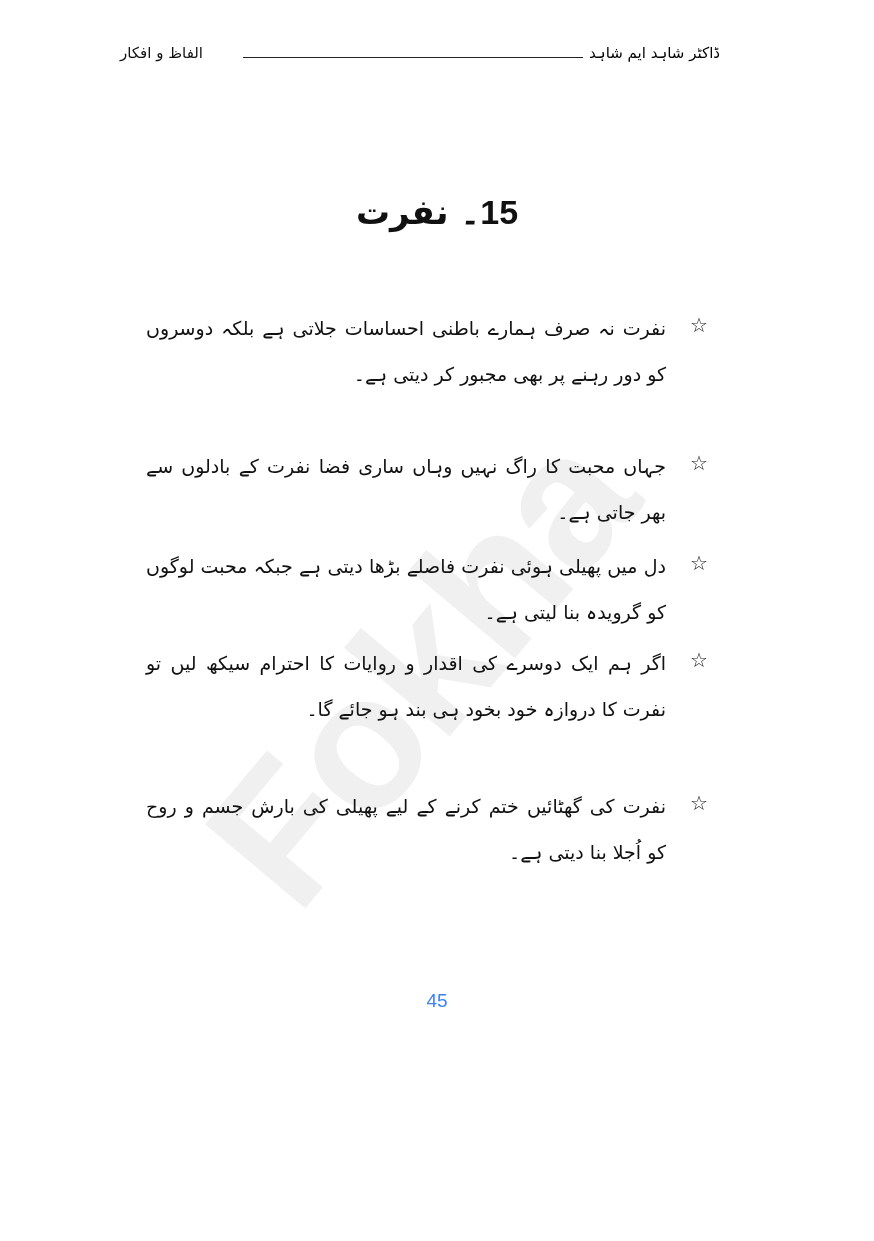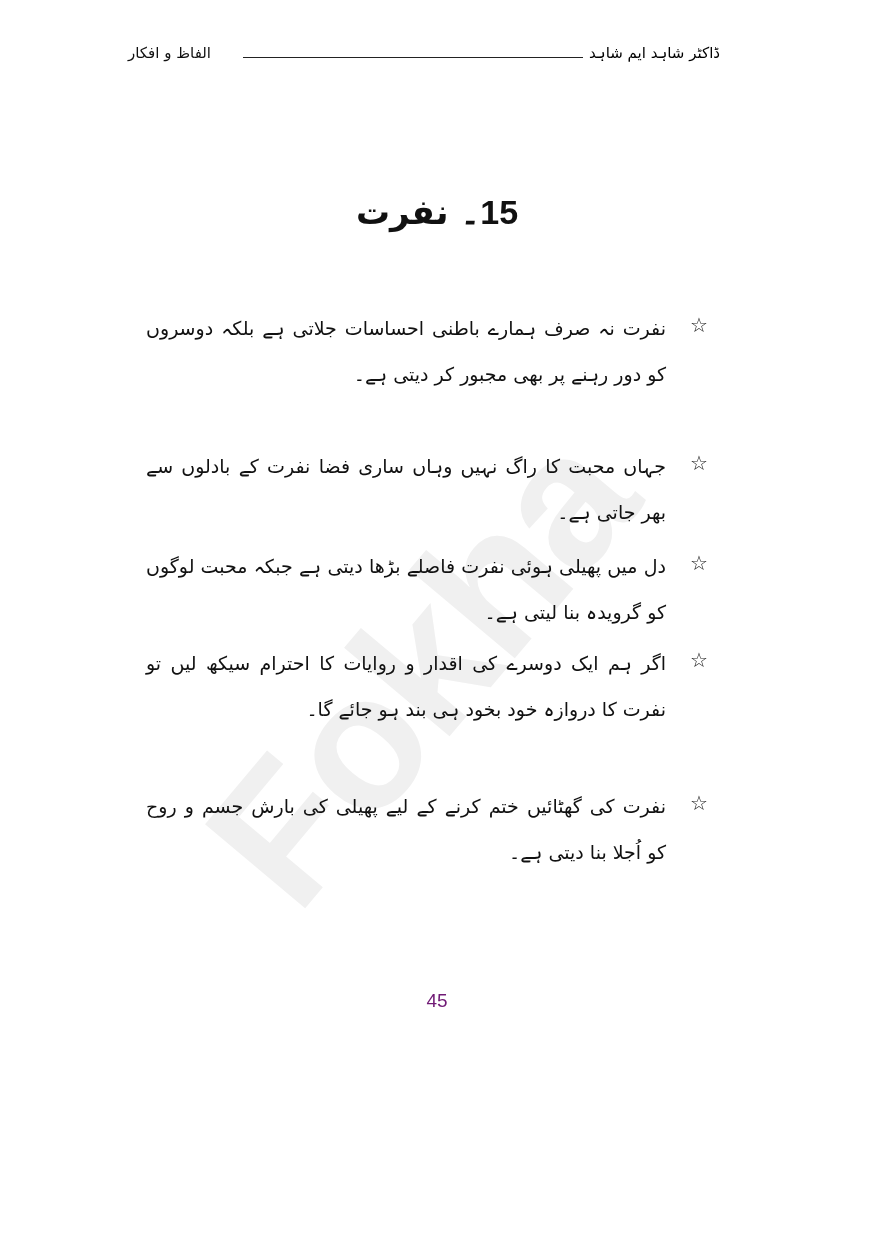--- a/index.html
+++ b/index.html
@@ -32,21 +32,20 @@
       color: #000000;
     }
     .header-left {
       position: absolute;
       left: 0;
       top: 0;
       font-size: 15px;
       direction: rtl;
       font-family: "DejaVu Sans", sans-serif;
       color: #111;
-      margin-left: 8px;
     }
     .header-rule {
       position: absolute;
       left: 123px;
       top: 13px;
       width: 340px;
       height: 0;
       border-top: 1.5px solid #222;
     }
     .title {
@@ -115,21 +114,21 @@
       margin-left: 28px;
     }
     .page-number {
       position: absolute;
       top: 990px;
       left: 0;
       width: 874px;
       text-align: center;
       font-family: "Liberation Sans", sans-serif;
       font-size: 19px;
-      color: #701a75;
+      color: #3b82f6;
     }
   </style>
 </head>
 <body>
 
 <div class="watermark">Fokha</div>
 
 <div class="header">
   <div class="header-left">الفاظ و افکار</div>
   <div class="header-rule"></div>

